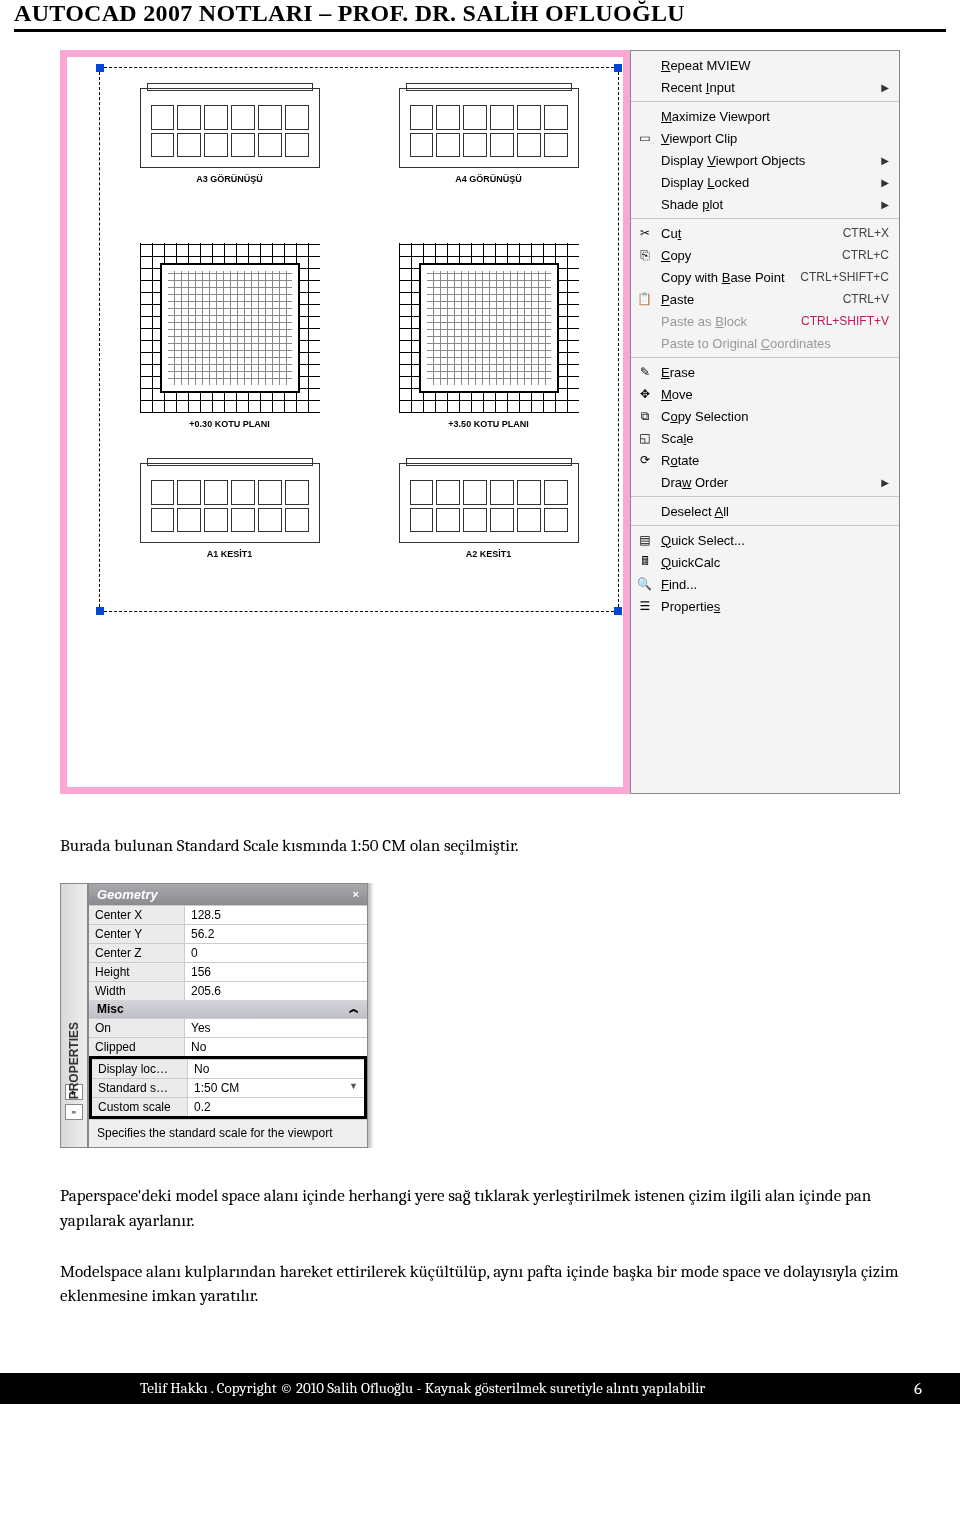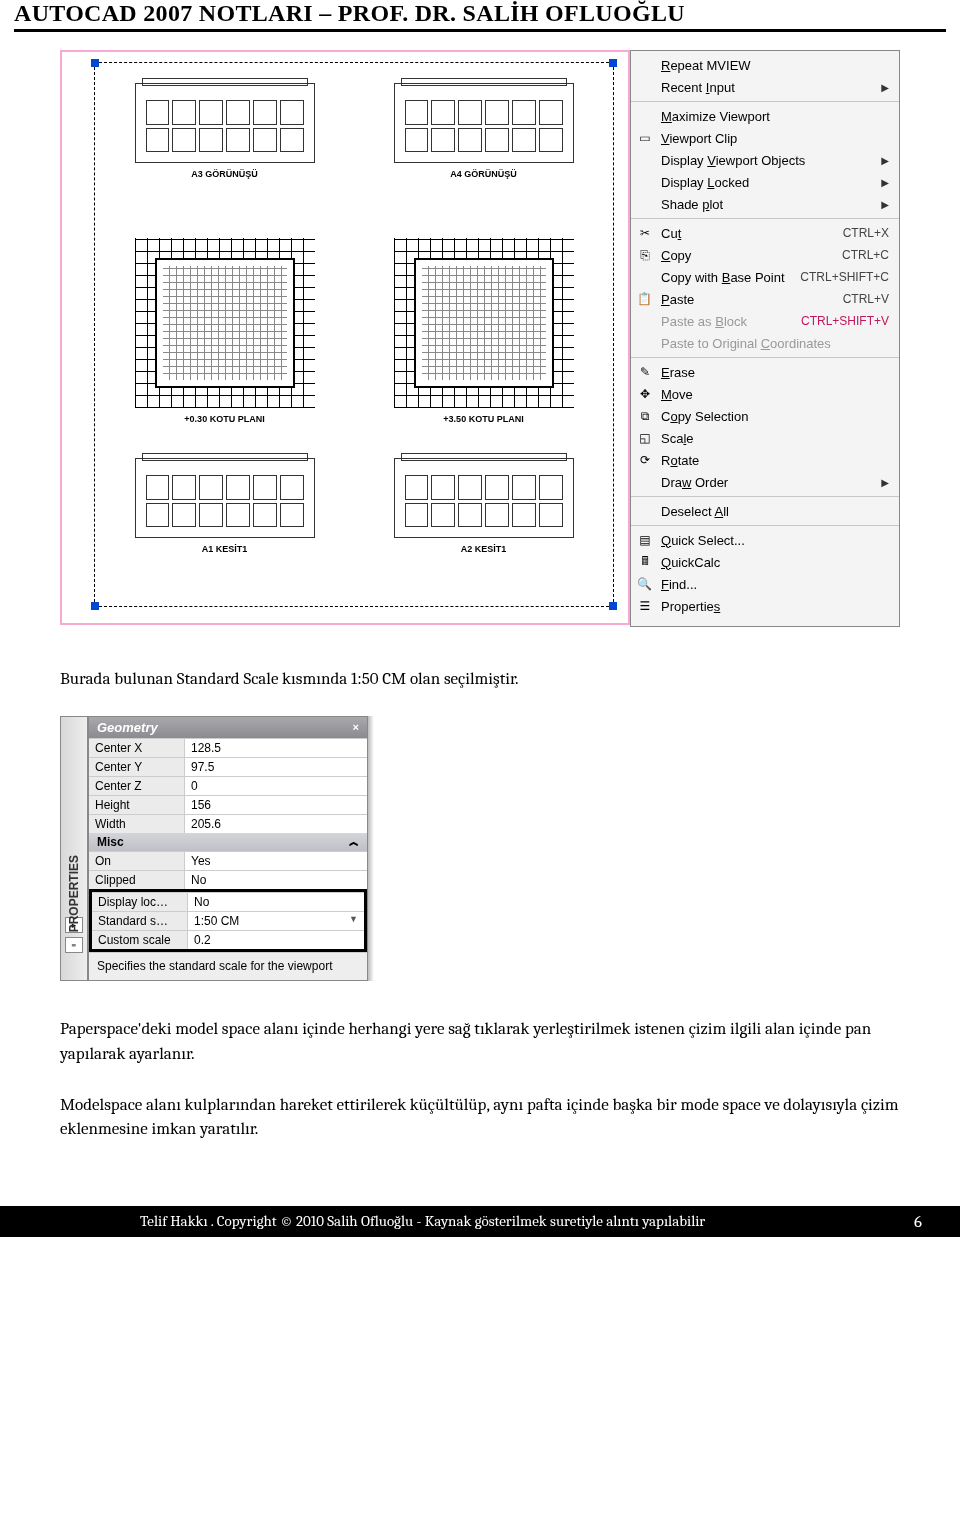--- a/index.html
+++ b/index.html
@@ -3,21 +3,21 @@
 <meta charset="utf-8">
 <style>
   * { margin: 0; padding: 0; box-sizing: border-box; }
   body { font-family: Cambria, Georgia, serif; font-size: 17px; background: #fff; color: #000; width: 960px; }
   .page-title { font-family: 'Times New Roman', serif; font-weight: bold; font-size: 24px; padding: 0 14px; font-variant: small-caps; letter-spacing: 0.3px;}
   .page-title-underline { border-bottom: 3px solid #000; margin: 2px 14px 18px 14px; }
   .content { padding: 0 60px; }
   
   
   .shot1 { display: flex; gap: 0; margin-bottom: 40px; }
-  .canvas { flex: 0 0 570px; background: #fff; border: 2px solid #f9a8d4; position: relative; height: 575px; overflow: hidden; }
+  .canvas { flex: 0 0 570px; background: #fff; border: 7px solid #f9a8d4; position: relative; height: 744px; overflow: hidden; }
   .selection { position: absolute; border: 1px dashed #000; left: 32px; top: 10px; width: 520px; height: 545px; }
   .handle { position: absolute; width: 8px; height: 8px; background: #0047d6; }
   .h-tl { left: -4px; top: -4px; }
   .h-tr { right: -4px; top: -4px; }
   .h-bl { left: -4px; bottom: -4px; }
   .h-br { right: -4px; bottom: -4px; }
   .row { position: absolute; left: 0; right: 0; display: flex; justify-content: space-around; }
   .elev-row { top: 20px; }
   .plan-row { top: 175px; }
   .sect-row { top: 395px; }
@@ -327,21 +327,21 @@
         <span>Geometry</span>
           <span class="x">×</span>
       </div>
       <div id="geom-rows">
           <div class="prop-row">
             <div class="k">Center X</div>
             <div class="v">128.5</div>
           </div>
           <div class="prop-row">
             <div class="k">Center Y</div>
-            <div class="v">97.5</div>
+            <div class="v">56.2</div>
           </div>
           <div class="prop-row">
             <div class="k">Center Z</div>
             <div class="v">0</div>
           </div>
           <div class="prop-row">
             <div class="k">Height</div>
             <div class="v">156</div>
           </div>
           <div class="prop-row">

